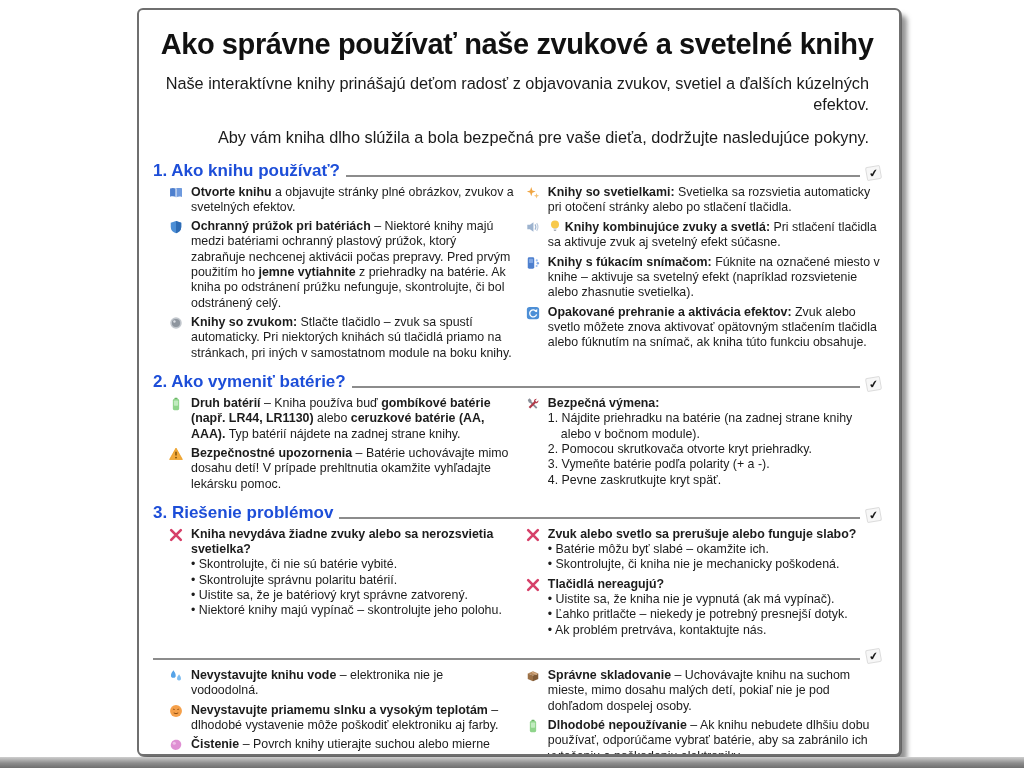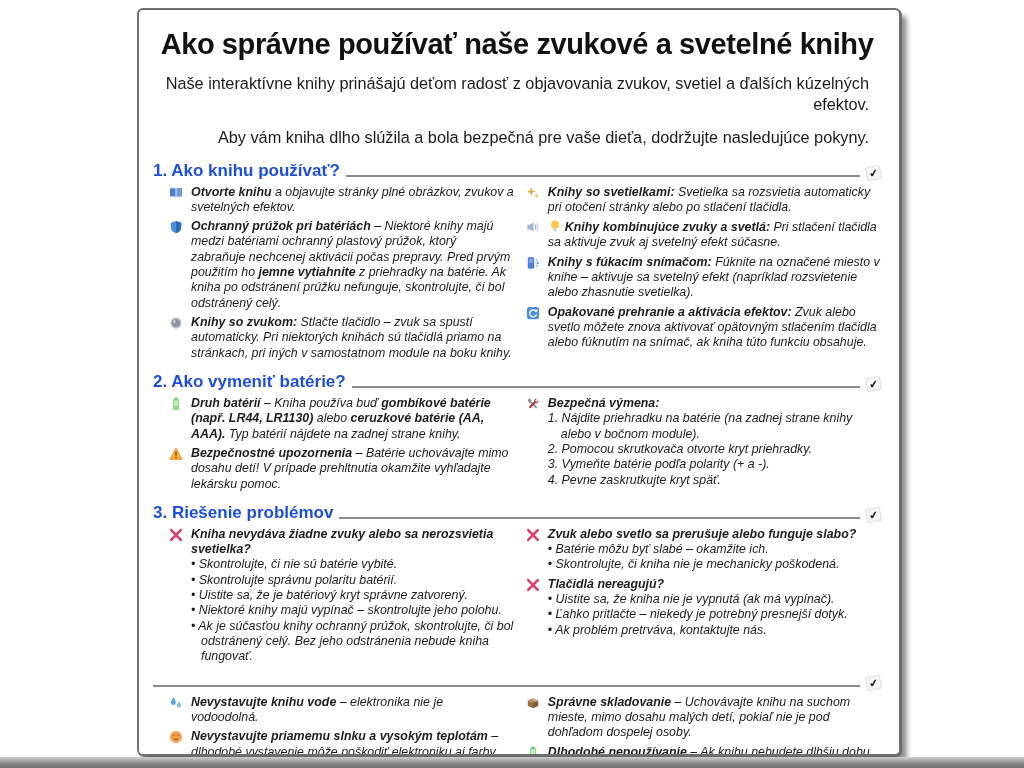--- a/index.html
+++ b/index.html
@@ -31,21 +31,21 @@
   .sec{margin-top:7px;}
   .sec-head{display:flex;align-items:flex-end;gap:6px;margin-bottom:4px;}
   .sec-title{margin:0;font-size:17px;font-weight:bold;white-space:nowrap;color:#1d4ed8;}
   .rule{flex:1;border-top:2px solid var(--rule);margin-bottom:4px;}
   .end-mark{
     flex:0 0 auto;width:15px;height:14px;margin-bottom:1px;
     border:1px solid #dcdcdc;background:#f7f7f7;border-radius:2px;
     font-size:11px;line-height:13px;text-align:center;color:#1a1a1a;
     transform:rotate(-10deg);
   }
-  .cols{display:grid;grid-template-columns:1fr 1.03fr;column-gap:12px;padding-left:16px;font-style:italic;}
+  .cols{display:grid;grid-template-columns:1fr 1.03fr;column-gap:12px;padding-left:16px;}
   .col{min-width:0;}
   .item{display:flex;gap:6px;margin-bottom:4px;}
   .gut{flex:0 0 16px;display:flex;justify-content:flex-start;padding-top:1px;}
   .icon{display:inline-block;width:14px;height:14px;}
   .icon svg{display:block;width:14px;height:14px;}
   .inline-icon{vertical-align:-2px;margin-right:3px;}
   .body{font-size:12.4px;line-height:1.235;min-width:0;}
   .para{margin:0;}
   .b{font-weight:bold;}
   .bullet{padding-left:10px;text-indent:-10px;}
@@ -248,21 +248,20 @@
                     <path d="M2.5 2.5 13.5 13.5M13.5 2.5 2.5 13.5" stroke="#d64069" stroke-width="3" stroke-linecap="round"></path>
                   </svg>
                 </span>
               </span>
               <div class="body">
                 <p class="para"><span class="b">Kniha nevydáva žiadne zvuky alebo sa nerozsvietia svetielka?</span></p>
                 <div class="bullet">Skontrolujte, či nie sú batérie vybité.</div>
                 <div class="bullet">Skontrolujte správnu polaritu batérií.</div>
                 <div class="bullet">Uistite sa, že je batériový kryt správne zatvorený.</div>
                 <div class="bullet">Niektoré knihy majú vypínač – skontrolujte jeho polohu.</div>
-                <div class="bullet">Ak je súčasťou knihy ochranný prúžok, skontrolujte, či bol odstránený celý. Bez jeho odstránenia nebude kniha fungovať.</div>
               </div>
             </div>
           </div>
           <div class="col">
             <div class="item">
               <span class="gut">
                 <span class="icon">
                   <svg viewBox="0 0 16 16">
                     <path d="M2.5 2.5 13.5 13.5M13.5 2.5 2.5 13.5" stroke="#d64069" stroke-width="3" stroke-linecap="round"></path>
                   </svg>

